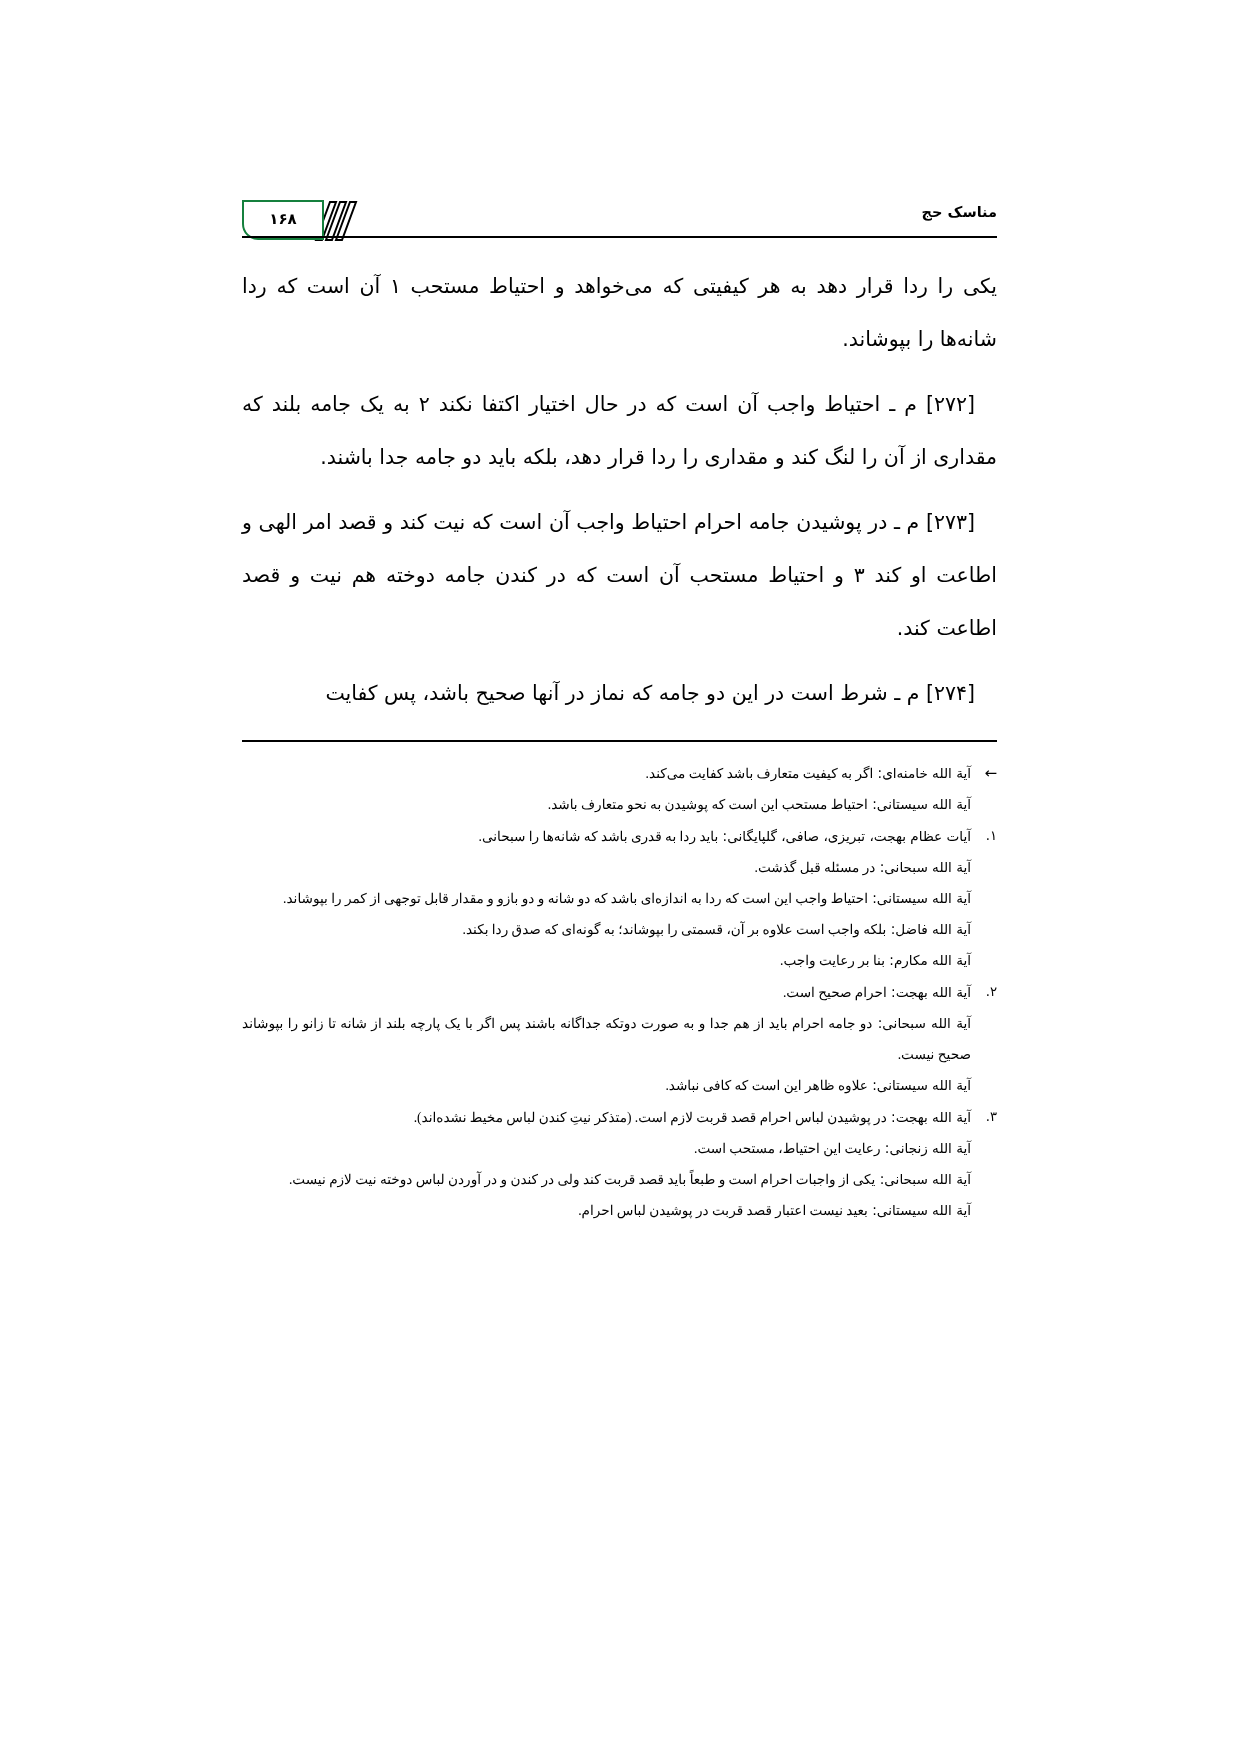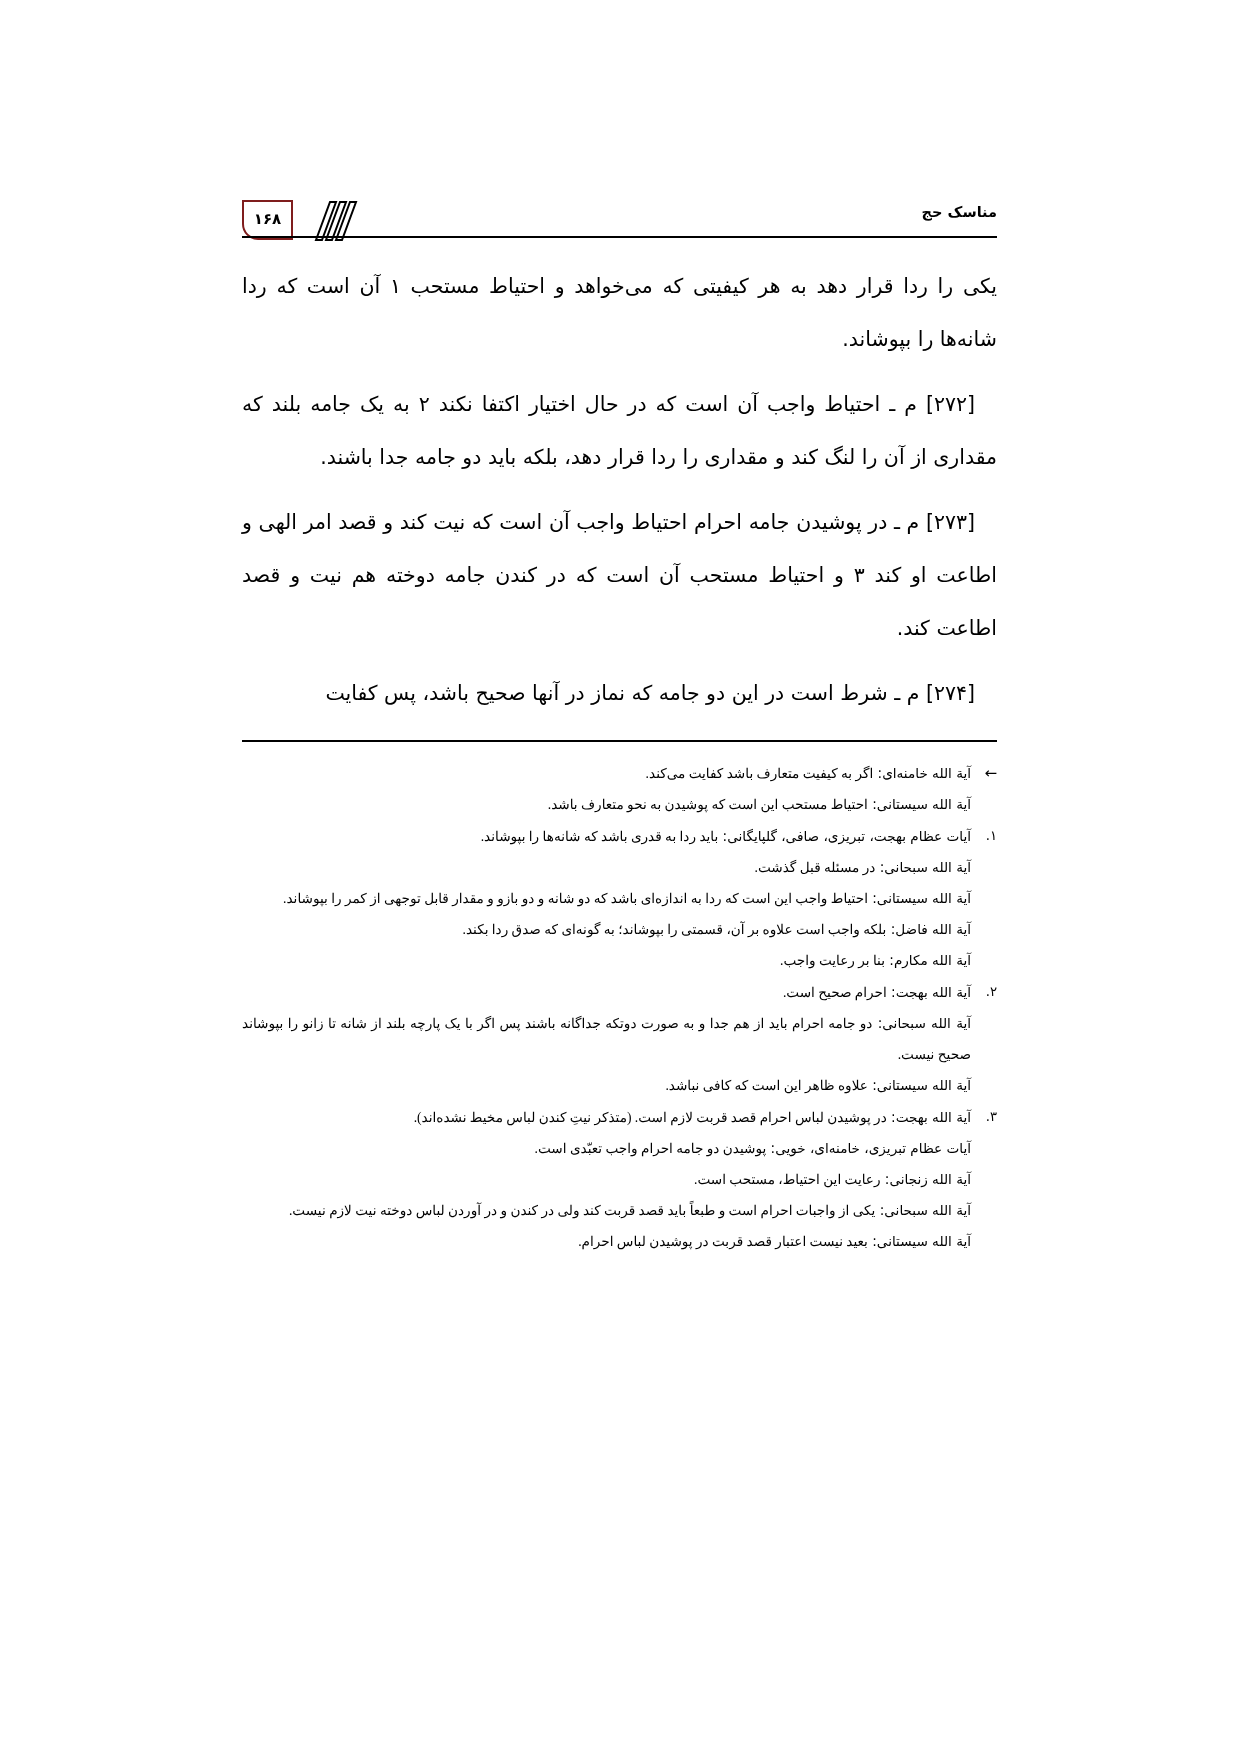--- a/index.html
+++ b/index.html
@@ -46,23 +46,23 @@
     right: 0;
     left: 0;
     top: 40px;
     height: 0;
     border-top: 2.2px solid #000;
   }
   .folio-box {
     position: absolute;
     left: 0;
     top: 4px;
-    width: 51px;
+    width: 82px;
     height: 40px;
-    border: 2px solid #7f1d1d;
+    border: 2px solid #15803d;
     border-radius: 0 0 0 16px;
     border-top-right-radius: 0;
     border-bottom-right-radius: 0;
     box-sizing: border-box;
     background: #fff;
     display: flex;
     align-items: center;
     justify-content: center;
   }
   .folio-box .folio-num {
@@ -183,21 +183,21 @@
         <p class="fn-line">
           <span class="authority">آیة الله سیستانی:</span>
           <span class="fn-body">احتیاط مستحب این است که پوشیدن به نحو متعارف باشد.</span>
         </p>
       </div>
 
       <div class="fn-group">
         <span class="fn-marker">۱.</span>
         <p class="fn-line">
           <span class="authority">آیات عظام بهجت، تبریزی، صافی، گلپایگانی:</span>
-          <span class="fn-body">باید ردا به قدری باشد که شانه‌ها را بپوشاند.</span>
+          <span class="fn-body">باید ردا به قدری باشد که شانه‌ها را سبحانی.</span>
         </p>
         <p class="fn-line">
           <span class="authority">آیة الله سبحانی:</span>
           <span class="fn-body">در مسئله قبل گذشت.</span>
         </p>
         <p class="fn-line">
           <span class="authority">آیة الله سیستانی:</span>
           <span class="fn-body">احتیاط واجب این است که ردا به اندازه‌ای باشد که دو شانه و دو بازو و مقدار قابل توجهی از کمر را بپوشاند.</span>
         </p>
         <p class="fn-line">
@@ -224,24 +224,20 @@
           <span class="authority">آیة الله سیستانی:</span>
           <span class="fn-body">علاوه ظاهر این است که کافی نباشد.</span>
         </p>
       </div>
 
       <div class="fn-group">
         <span class="fn-marker">۳.</span>
         <p class="fn-line">
           <span class="authority">آیة الله بهجت:</span>
           <span class="fn-body">در پوشیدن لباس احرام قصد قربت لازم است. (متذکر نیتِ کندن لباس مخیط نشده‌اند).</span>
-        </p>
-        <p class="fn-line">
-          <span class="authority">آیات عظام تبریزی، خامنه‌ای، خویی:</span>
-          <span class="fn-body">پوشیدن دو جامه احرام واجب تعبّدی است.</span>
         </p>
         <p class="fn-line">
           <span class="authority">آیة الله زنجانی:</span>
           <span class="fn-body">رعایت این احتیاط، مستحب است.</span>
         </p>
         <p class="fn-line">
           <span class="authority">آیة الله سبحانی:</span>
           <span class="fn-body">یکی از واجبات احرام است و طبعاً باید قصد قربت کند ولی در کندن و در آوردن لباس دوخته نیت لازم نیست.</span>
         </p>
         <p class="fn-line">

